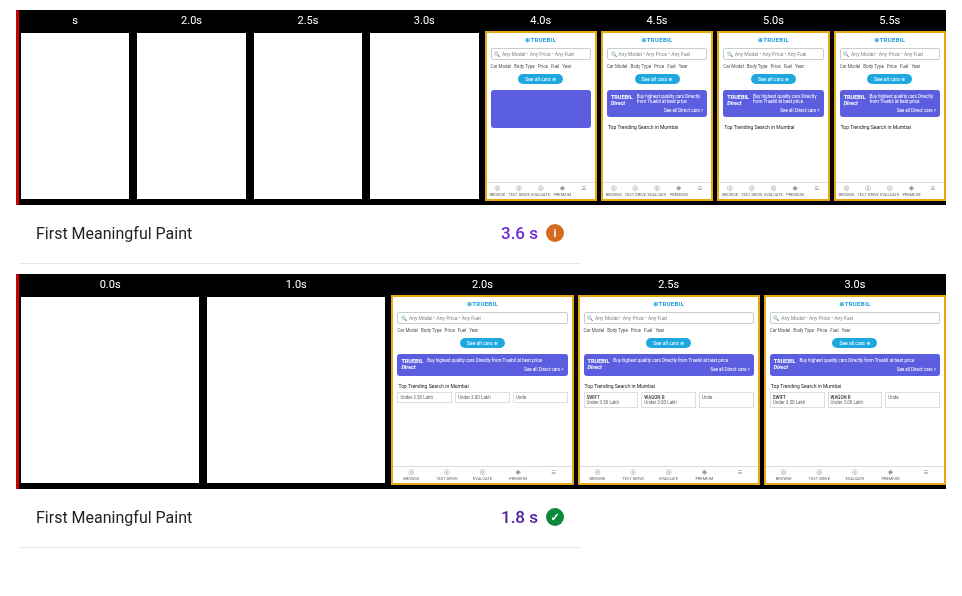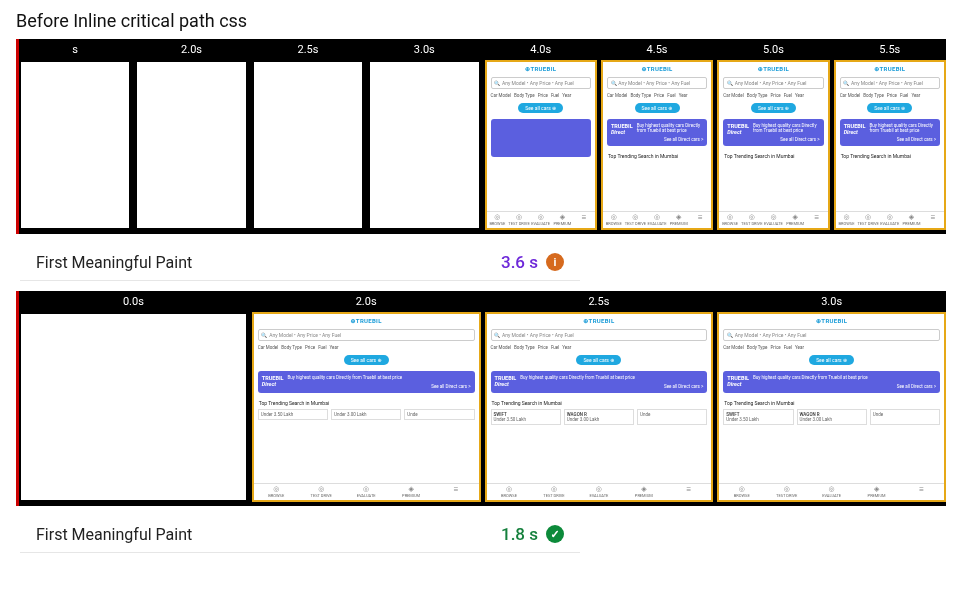--- a/index.html
+++ b/index.html
@@ -26,35 +26,34 @@
   .banner.empty { background:#5b5fdf; height:38px; }
   .trend { padding: 4px 5px 1px; font-size: 5px; color:#222; }
   .tiles { display:flex; gap:3px; padding: 2px 4px; }
   .tile { flex:1; border:1px solid #ddd; padding:2px; font-size:4.5px; color:#444; text-align:left; }
   .tile .name { font-weight:600; }
   .tile .price { color:#666; }
   .bottomnav { margin-top:auto; display:flex; border-top:1px solid #ddd; }
   .bottomnav .nav { flex:1; text-align:center; padding:2px 0; font-size:4px; color:#666; }
   .bottomnav .nav .ic { display:block; font-size:7px; color:#888; line-height:1; }
   .bottomnav .nav.ham .ic { font-size:8px; }
-  .metric { display:flex; align-items:center; padding: 18px 16px 8px 16px; border-bottom: 1px solid #e6e6e6; width: 560px; margin-left: 4px; }
+  .metric { display:flex; align-items:center; padding: 18px 16px 20px 16px; border-bottom: 1px solid #e6e6e6; width: 560px; margin-left: 4px; }
   .metric-label { font-size: 16px; color: #222; }
   .metric-value { margin-left: auto; font-size: 17px; font-weight: 500; }
   .metric-value.warn { color: #6d28d9; }
-  .metric-value.good { color: #15803d; }
+  .metric-value.good { color: #4c1d95; }
   .status-icon { width: 18px; height: 18px; border-radius: 50%; margin-left: 8px; display:inline-flex; align-items:center; justify-content:center; color:#fff; font-size:11px; font-weight:bold; }
   .status-icon.warn { background:#d66a1e; }
   .status-icon.good { background:#0c8a3a; }
   .filmstrip.after .frame, .filmstrip.after .halfframe { height:190px; }
 </style>
 </head>
 <body>
 
 <div class="section">
-  <div class="section-title">Before Inline critical path css</div>
   <div class="filmstrip">
 
     <div class="filmstrip-col">
       <div class="time-label">s</div>
       <div class="frame"></div>
     </div>
     <div class="filmstrip-col">
       <div class="time-label">2.0s</div>
       <div class="frame"></div>
     </div>
@@ -221,20 +220,24 @@
     <span class="status-icon warn">i</span>
   </div>
 </div>
 
 <div class="section">
   <div class="filmstrip after">
     <div class="filmstrip-col">
       <div class="time-label">0.0s</div>
       <div class="frame"></div>
     </div>
+    <div class="filmstrip-col">
+      <div class="time-label">1.0s</div>
+      <div class="frame"></div>
+    </div>
 
     <div class="filmstrip-col">
       <div class="time-label">2.0s</div>
       <div class="frame highlight">
         <div class="phone">
           <div class="phone-header">
               <span class="logo">⊕TRUEBIL</span>
             </div>
           <div class="search"><span>🔍</span> <span>Any Model • Any Price • Any Fuel</span></div>
           <div class="pills">

